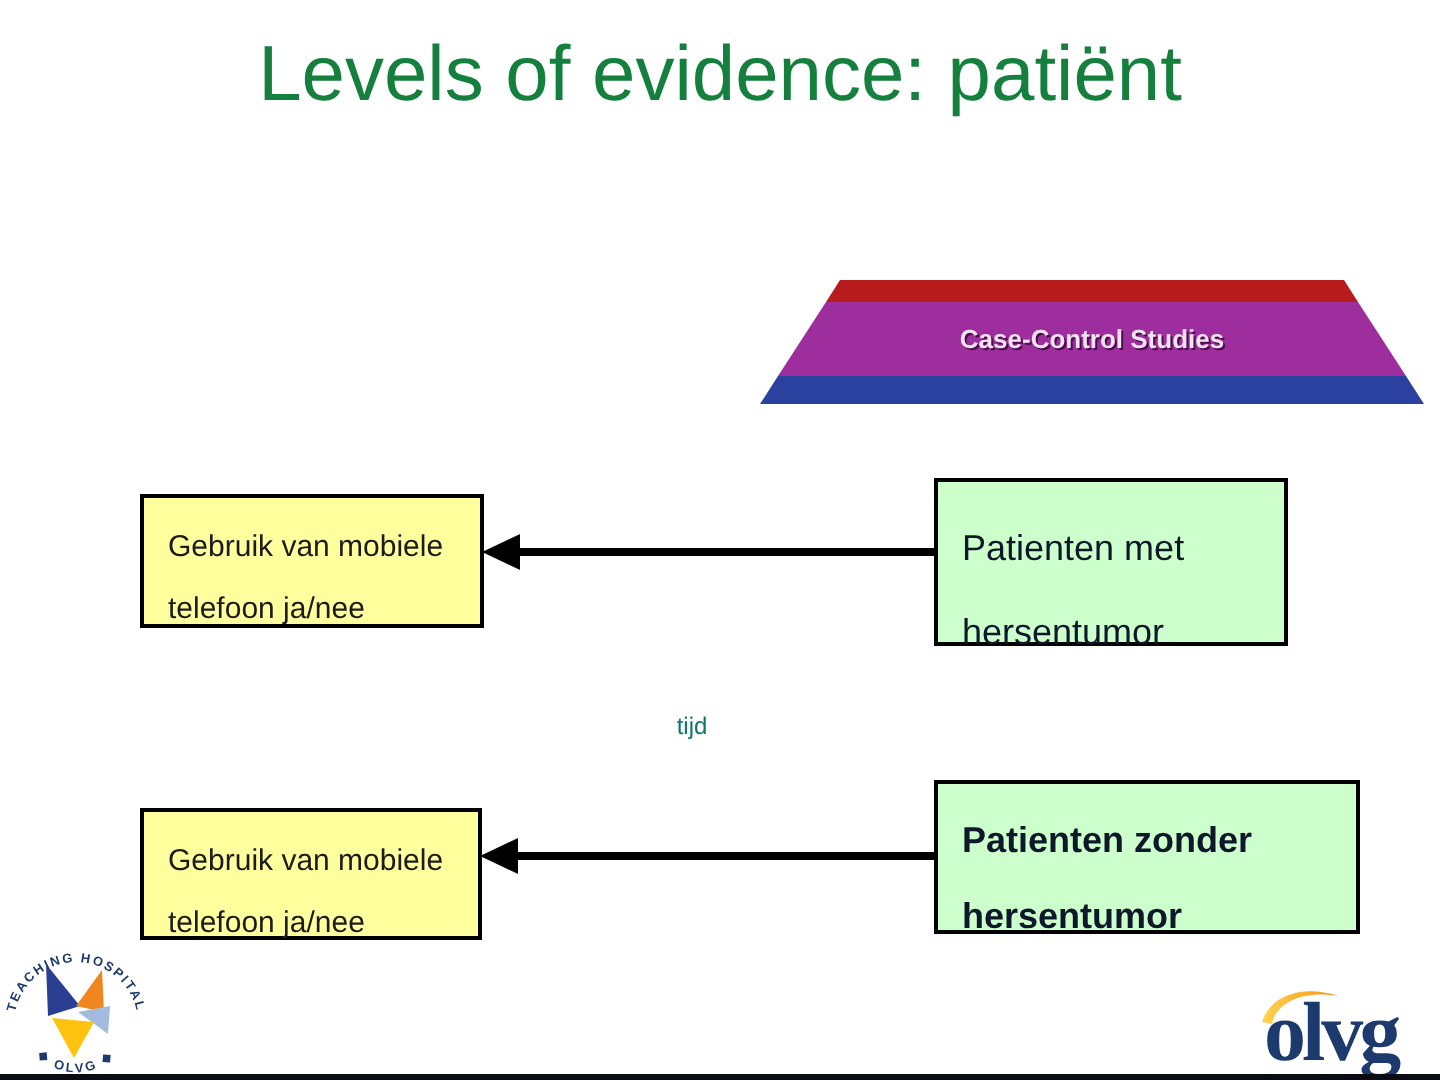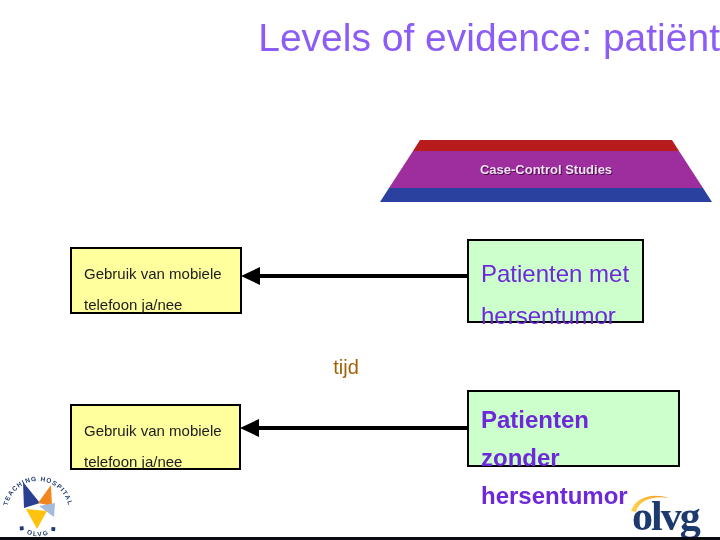--- a/index.html
+++ b/index.html
@@ -7,45 +7,45 @@
     width: 720px; height: 540px;
     position: relative; overflow: hidden;
     background: #ffffff;
     font-family: "Liberation Sans", sans-serif;
   }
   .abs { position: absolute; }
 
   
   .title {
     position: absolute; left: 0; top: 14px; width: 720px;
-    text-align: right; color: #8b5cf6;
+    text-align: center; color: #15803d;
     font-size: 39px; line-height: 47px; font-weight: 400;
     letter-spacing: 0px;
   }
 
   
   .pyr-label { font-family: "Liberation Sans", sans-serif; font-size: 13px; font-weight: bold; }
   .pyr-label-main { fill: #f2e3f2; }
   .pyr-label-shadow { fill: #4c0c4c; }
 
   
   .box { position: absolute; box-sizing: border-box; border: 2px solid #000; }
   .box p { margin: 0; }
   .ybox { background: #ffff9e; color: #1c1c1c; font-size: 15px; }
-  .gbox { background: #ccffcc; color: #6d28d9; font-size: 24px; }
+  .gbox { background: #ccffcc; color: #0f172a; font-size: 18px; }
   .ybox p { line-height: 31px; }
   .gbox-cases p { line-height: 42px; }
   .gbox-controls p { line-height: 38px; font-weight: bold; }
   .ybox { padding: 9px 6px 16px 12px; }
   .gbox-cases { padding: 12px 6px 0 12px; }
   .gbox-controls { padding: 9px 6px 0 12px; }
 
   .tijd {
     position: absolute; left: 306px; top: 356px; width: 80px;
-    text-align: center; color: #a16207; font-size: 20px;
+    text-align: center; color: #0f766e; font-size: 12px;
   }
 
   
   .badge-arc { font-family: "Liberation Sans", sans-serif; fill: #1d3a6e; }
   .badge-arc-top { font-size: 6.5px; letter-spacing: 1px; font-weight: bold; }
   .badge-arc-bottom { font-size: 6.5px; letter-spacing: 1.4px; font-weight: bold; }
 
   
   .olvg-text {
     font-family: "Liberation Serif", serif;

